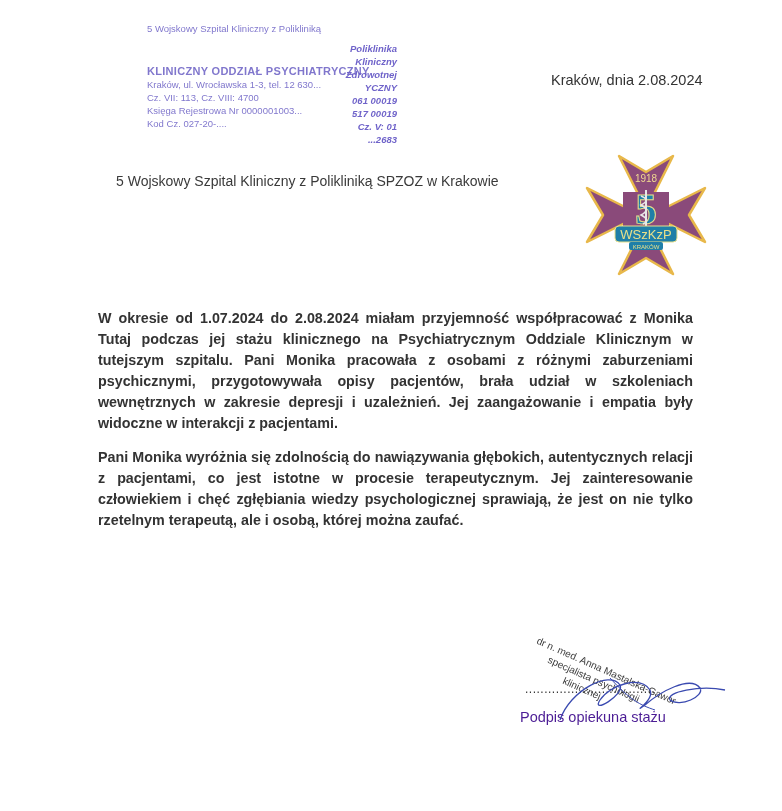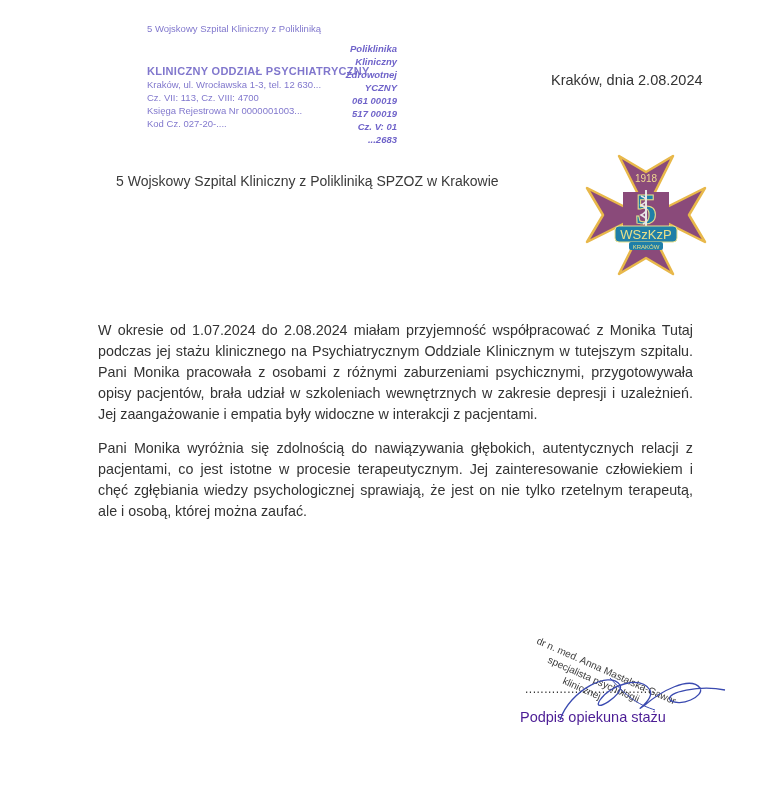--- a/index.html
+++ b/index.html
@@ -75,21 +75,22 @@
       position: absolute;
       left: 98px;
       top: 308px;
       width: 595px;
       font-size: 14.3px;
       line-height: 21px;
       color: #333;
       text-align: justify;
     }
     .body-text p {
-      margin: 12px 0 13px 0;
+      margin: 0 0 13px 0;
+      font-weight: bold;
     }
     .signature-area {
       position: absolute;
       left: 500px;
       top: 630px;
       width: 240px;
       height: 110px;
     }
     .sig-stamp {
       position: absolute;

